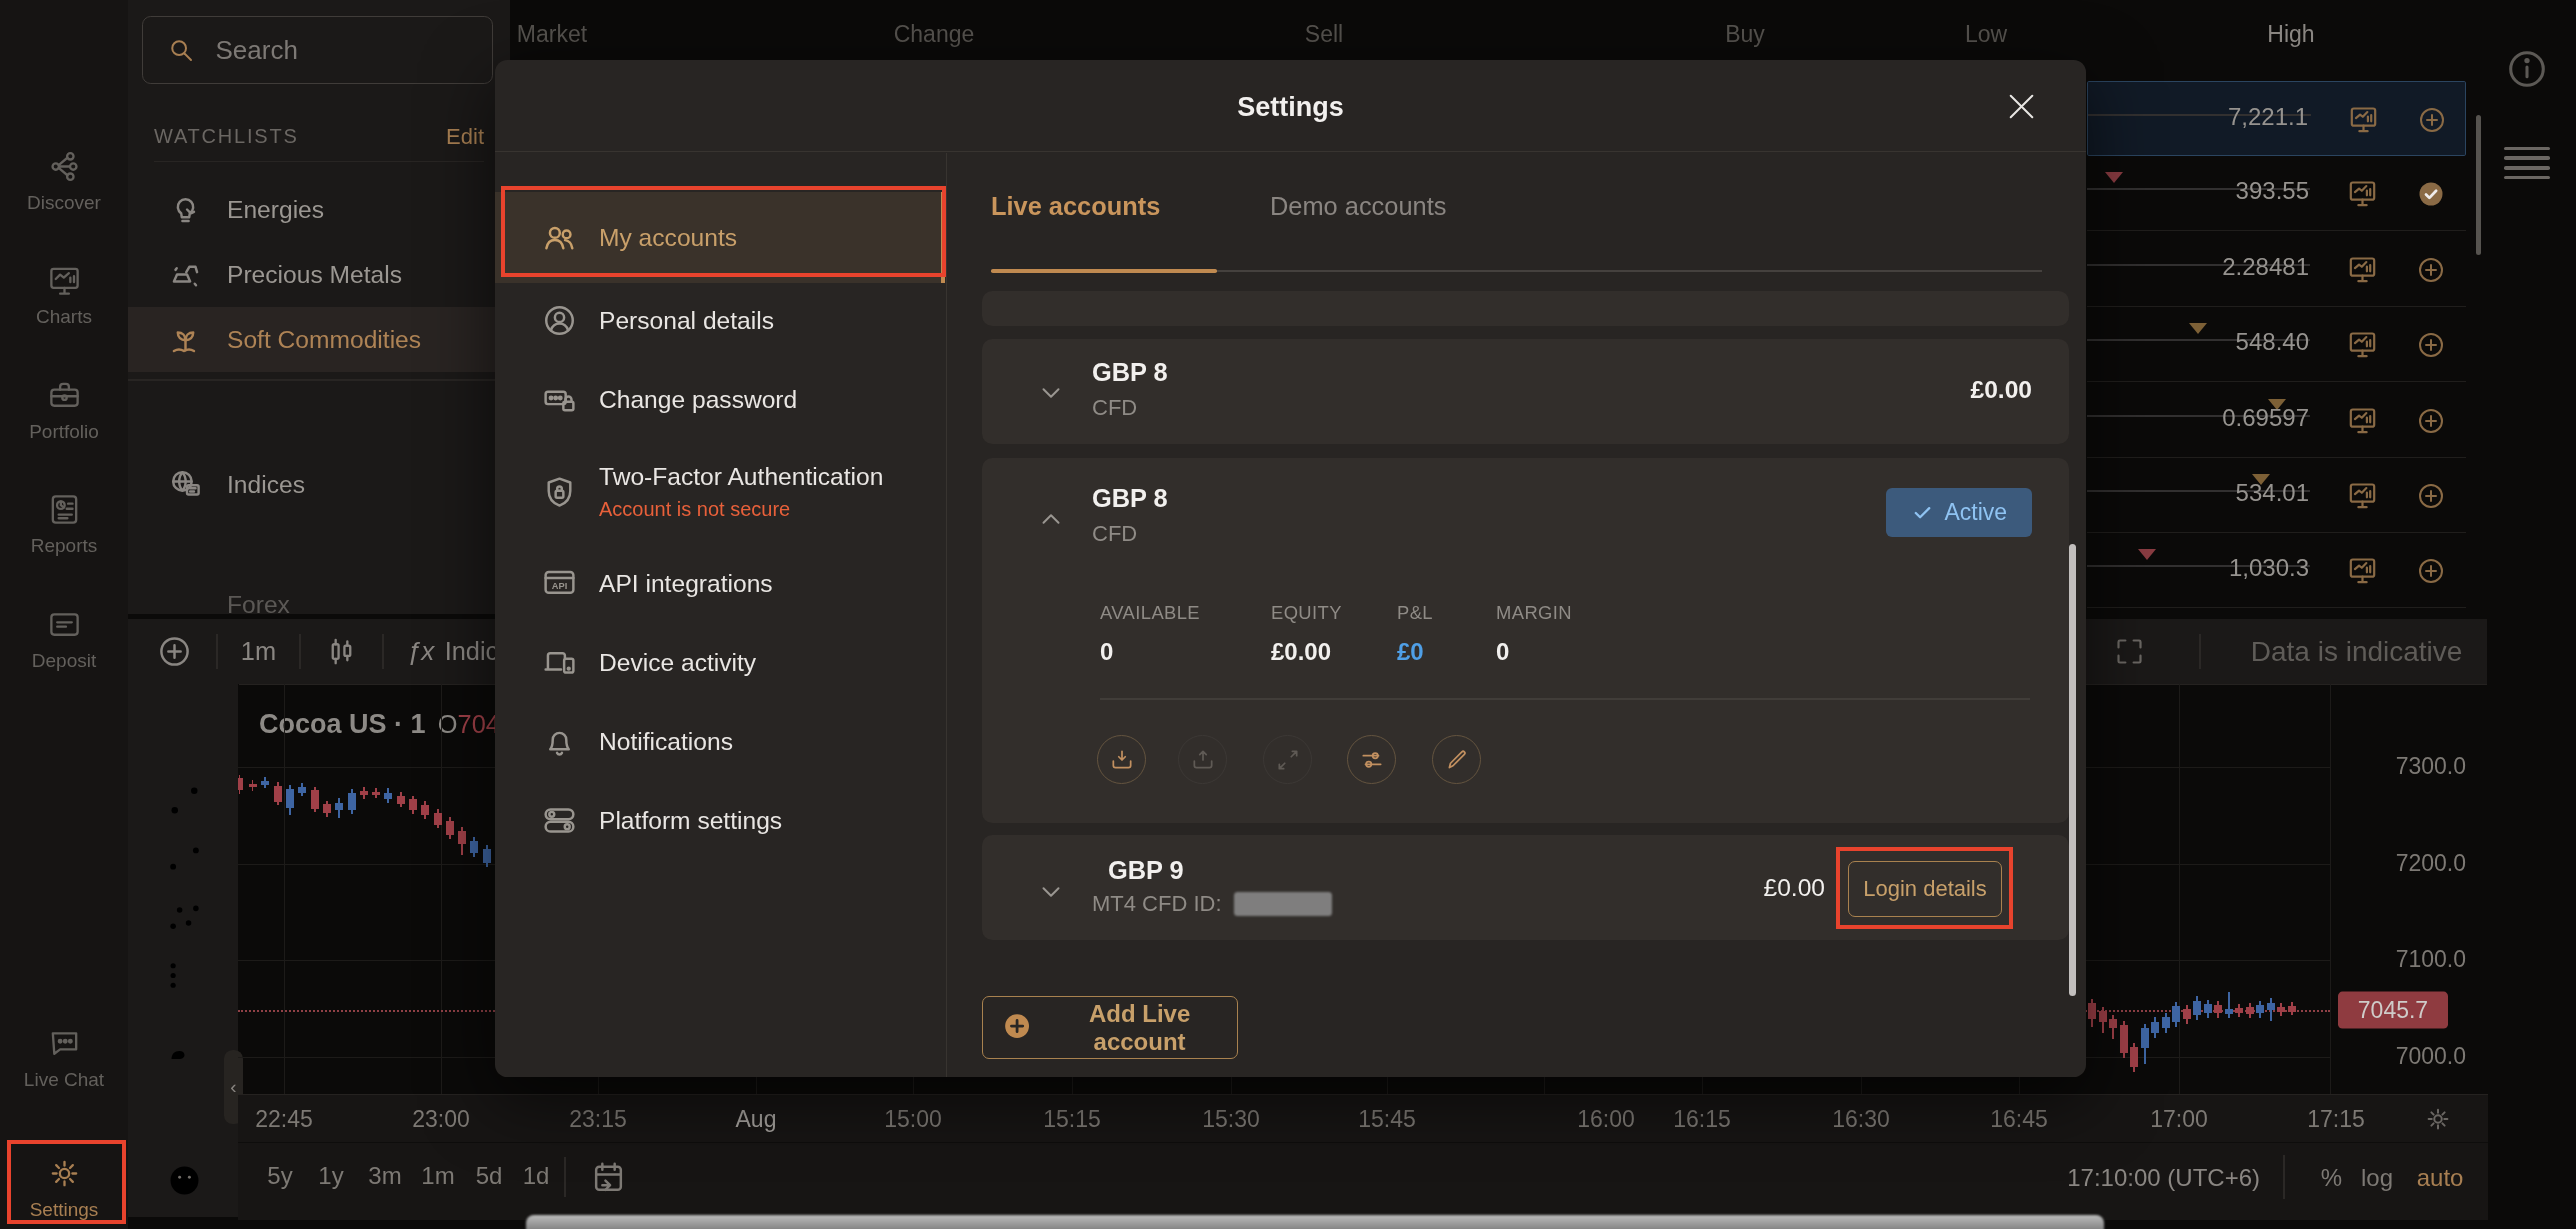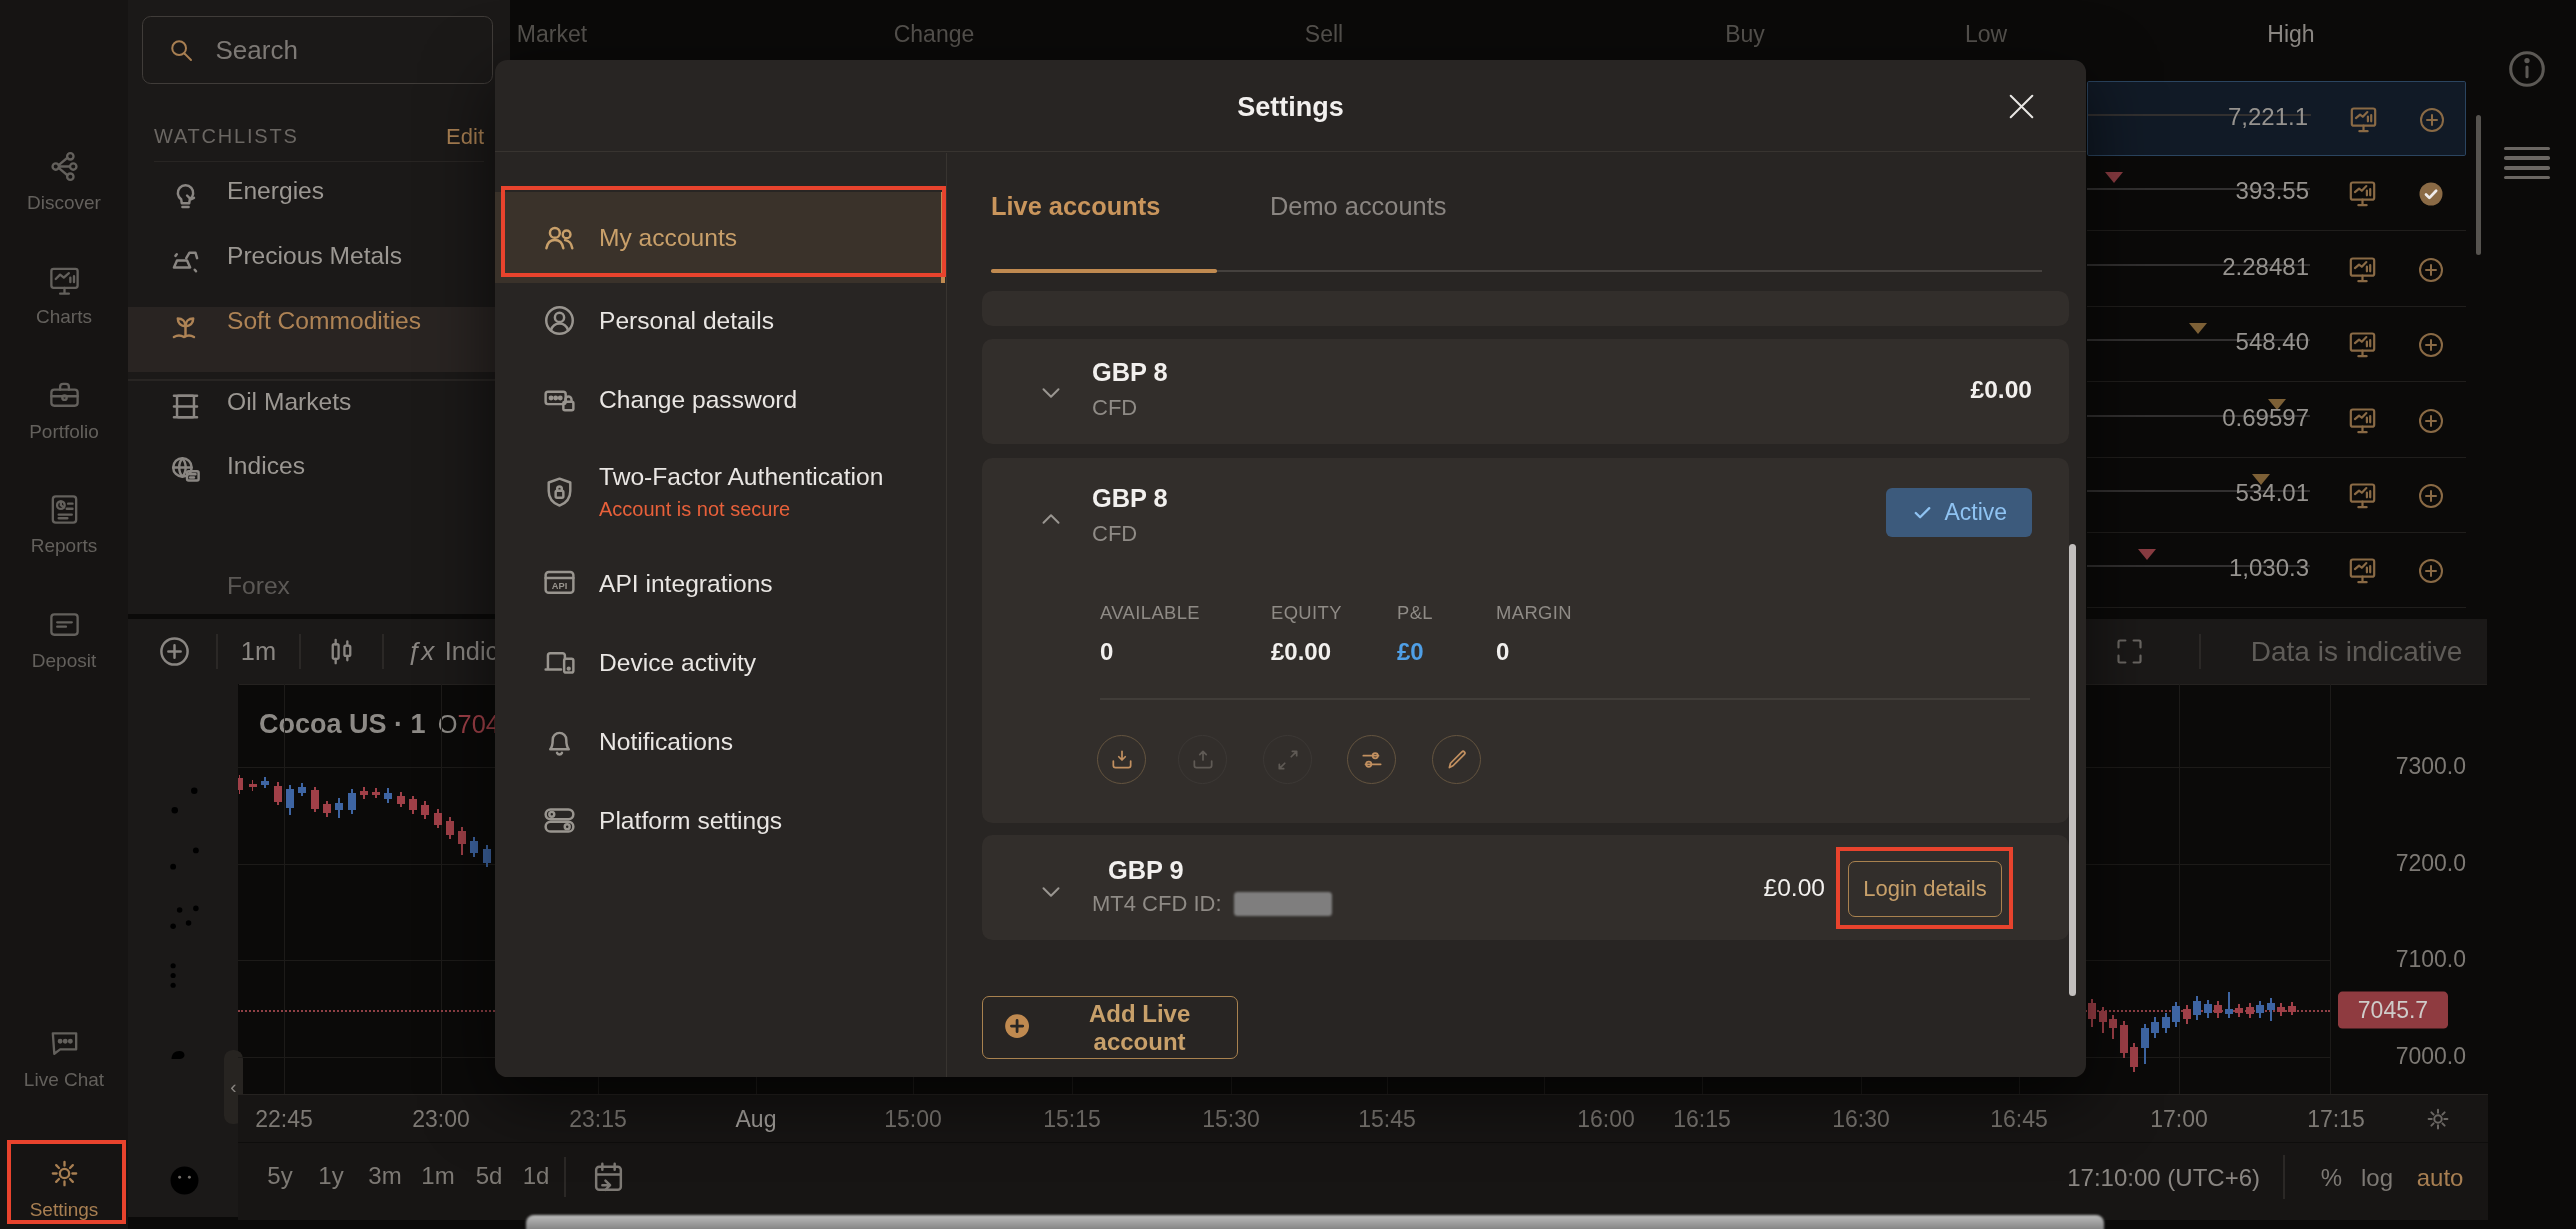--- a/index.html
+++ b/index.html
@@ -19,21 +19,21 @@
 
   
   #watchlist{left:128px;top:0;width:382px;height:614px;background:#1b1918;overflow:hidden;}
   #search-box{position:absolute;left:14px;top:16px;width:351px;height:68px;border:1.8px solid #403c39;border-radius:8.8px;display:flex;align-items:center;gap:17.5px;padding:0 23px;box-sizing:border-box;color:#8a8682;}
   #search-box .ic{width:30px;height:30px;color:#a87f52;}
   #search-input{background:transparent;border:none;outline:none;color:#8a8682;font-size:26px;width:246px;font-family:inherit;}
   #search-input::placeholder{color:#7d7975;}
   #wl-head{position:absolute;left:26px;right:26px;top:112px;height:49px;display:flex;justify-content:space-between;align-items:center;border-bottom:1.8px solid #282523;}
   #wl-title{color:#6b6763;font-size:20px;letter-spacing:1.8px;}
   #wl-edit{color:#a87f52;font-size:22px;}
-  .wl-item{position:absolute;left:0;width:382px;height:65px;display:flex;gap:23px;padding-left:39px;box-sizing:border-box;color:#9b9792;font-size:24.6px;}
+  .wl-item{position:absolute;left:0;width:382px;height:65px;display:flex;align-items:center;gap:23px;padding-left:39px;box-sizing:border-box;color:#9b9792;font-size:24.6px;}
   .wl-item .ic{width:37px;height:37px;color:#8a8682;}
   .wl-item.active{background:#292422;color:#ae8355;}
   .wl-item.active .ic{color:#ae8355;}
   .wl-div{position:absolute;left:0;width:382px;height:1.8px;background:#282523;}
 
   
   .tbl-header{top:21px;color:#55524e;font-size:23px;transform:translateX(-50%);}
   
   #rtable{left:2087px;top:81px;width:379px;height:579px;}
   .rrow{position:absolute;left:0;width:379px;height:75px;border-bottom:0.9px solid #201e1c;box-sizing:border-box;}
@@ -265,29 +265,20 @@
           <svg viewBox="0 0 24 24">
             <path d="M12 19v-6.5"></path>
             <path d="M12 12.5C12 9.5 10 7.5 7 7.5c0 3 2 5 5 5z"></path>
             <path d="M12 12.5c0-3 2-5 5-5 0 3-2 5-5 5z"></path>
             <path d="M4.5 19.5c2.3-1.4 4.2-1.4 6.5 0 2.3-1.4 4.2-1.4 6.5 0"></path>
           </svg>
         </span>
         <span>Soft Commodities</span>
       </div>
       <div class="wl-div" style="top: 379px;"></div>
-      <div class="wl-item" style="top: 388px;">
-        <span class="ic">
-          <svg viewBox="0 0 24 24">
-            <rect x="6.5" y="5" width="11" height="14" rx="1"></rect>
-            <path d="M4.5 5h15M4.5 12h15M4.5 19h15"></path>
-          </svg>
-        </span>
-        <span>Oil Markets</span>
-      </div>
       <div class="wl-item" style="top: 452px;">
         <span class="ic">
           <svg viewBox="0 0 24 24">
             <circle cx="10" cy="10" r="6"></circle>
             <path d="M4.2 10h11.6M10 4.2c-2.8 3-2.8 8.6 0 11.6M10 4.2c2.8 3 2.8 8.6 0 11.6"></path>
             <rect x="13" y="12.5" width="7.5" height="6" rx="1"></rect>
             <path d="M15 14.5h3.5M15 16.5h2.5"></path>
           </svg>
         </span>
         <span>Indices</span>

